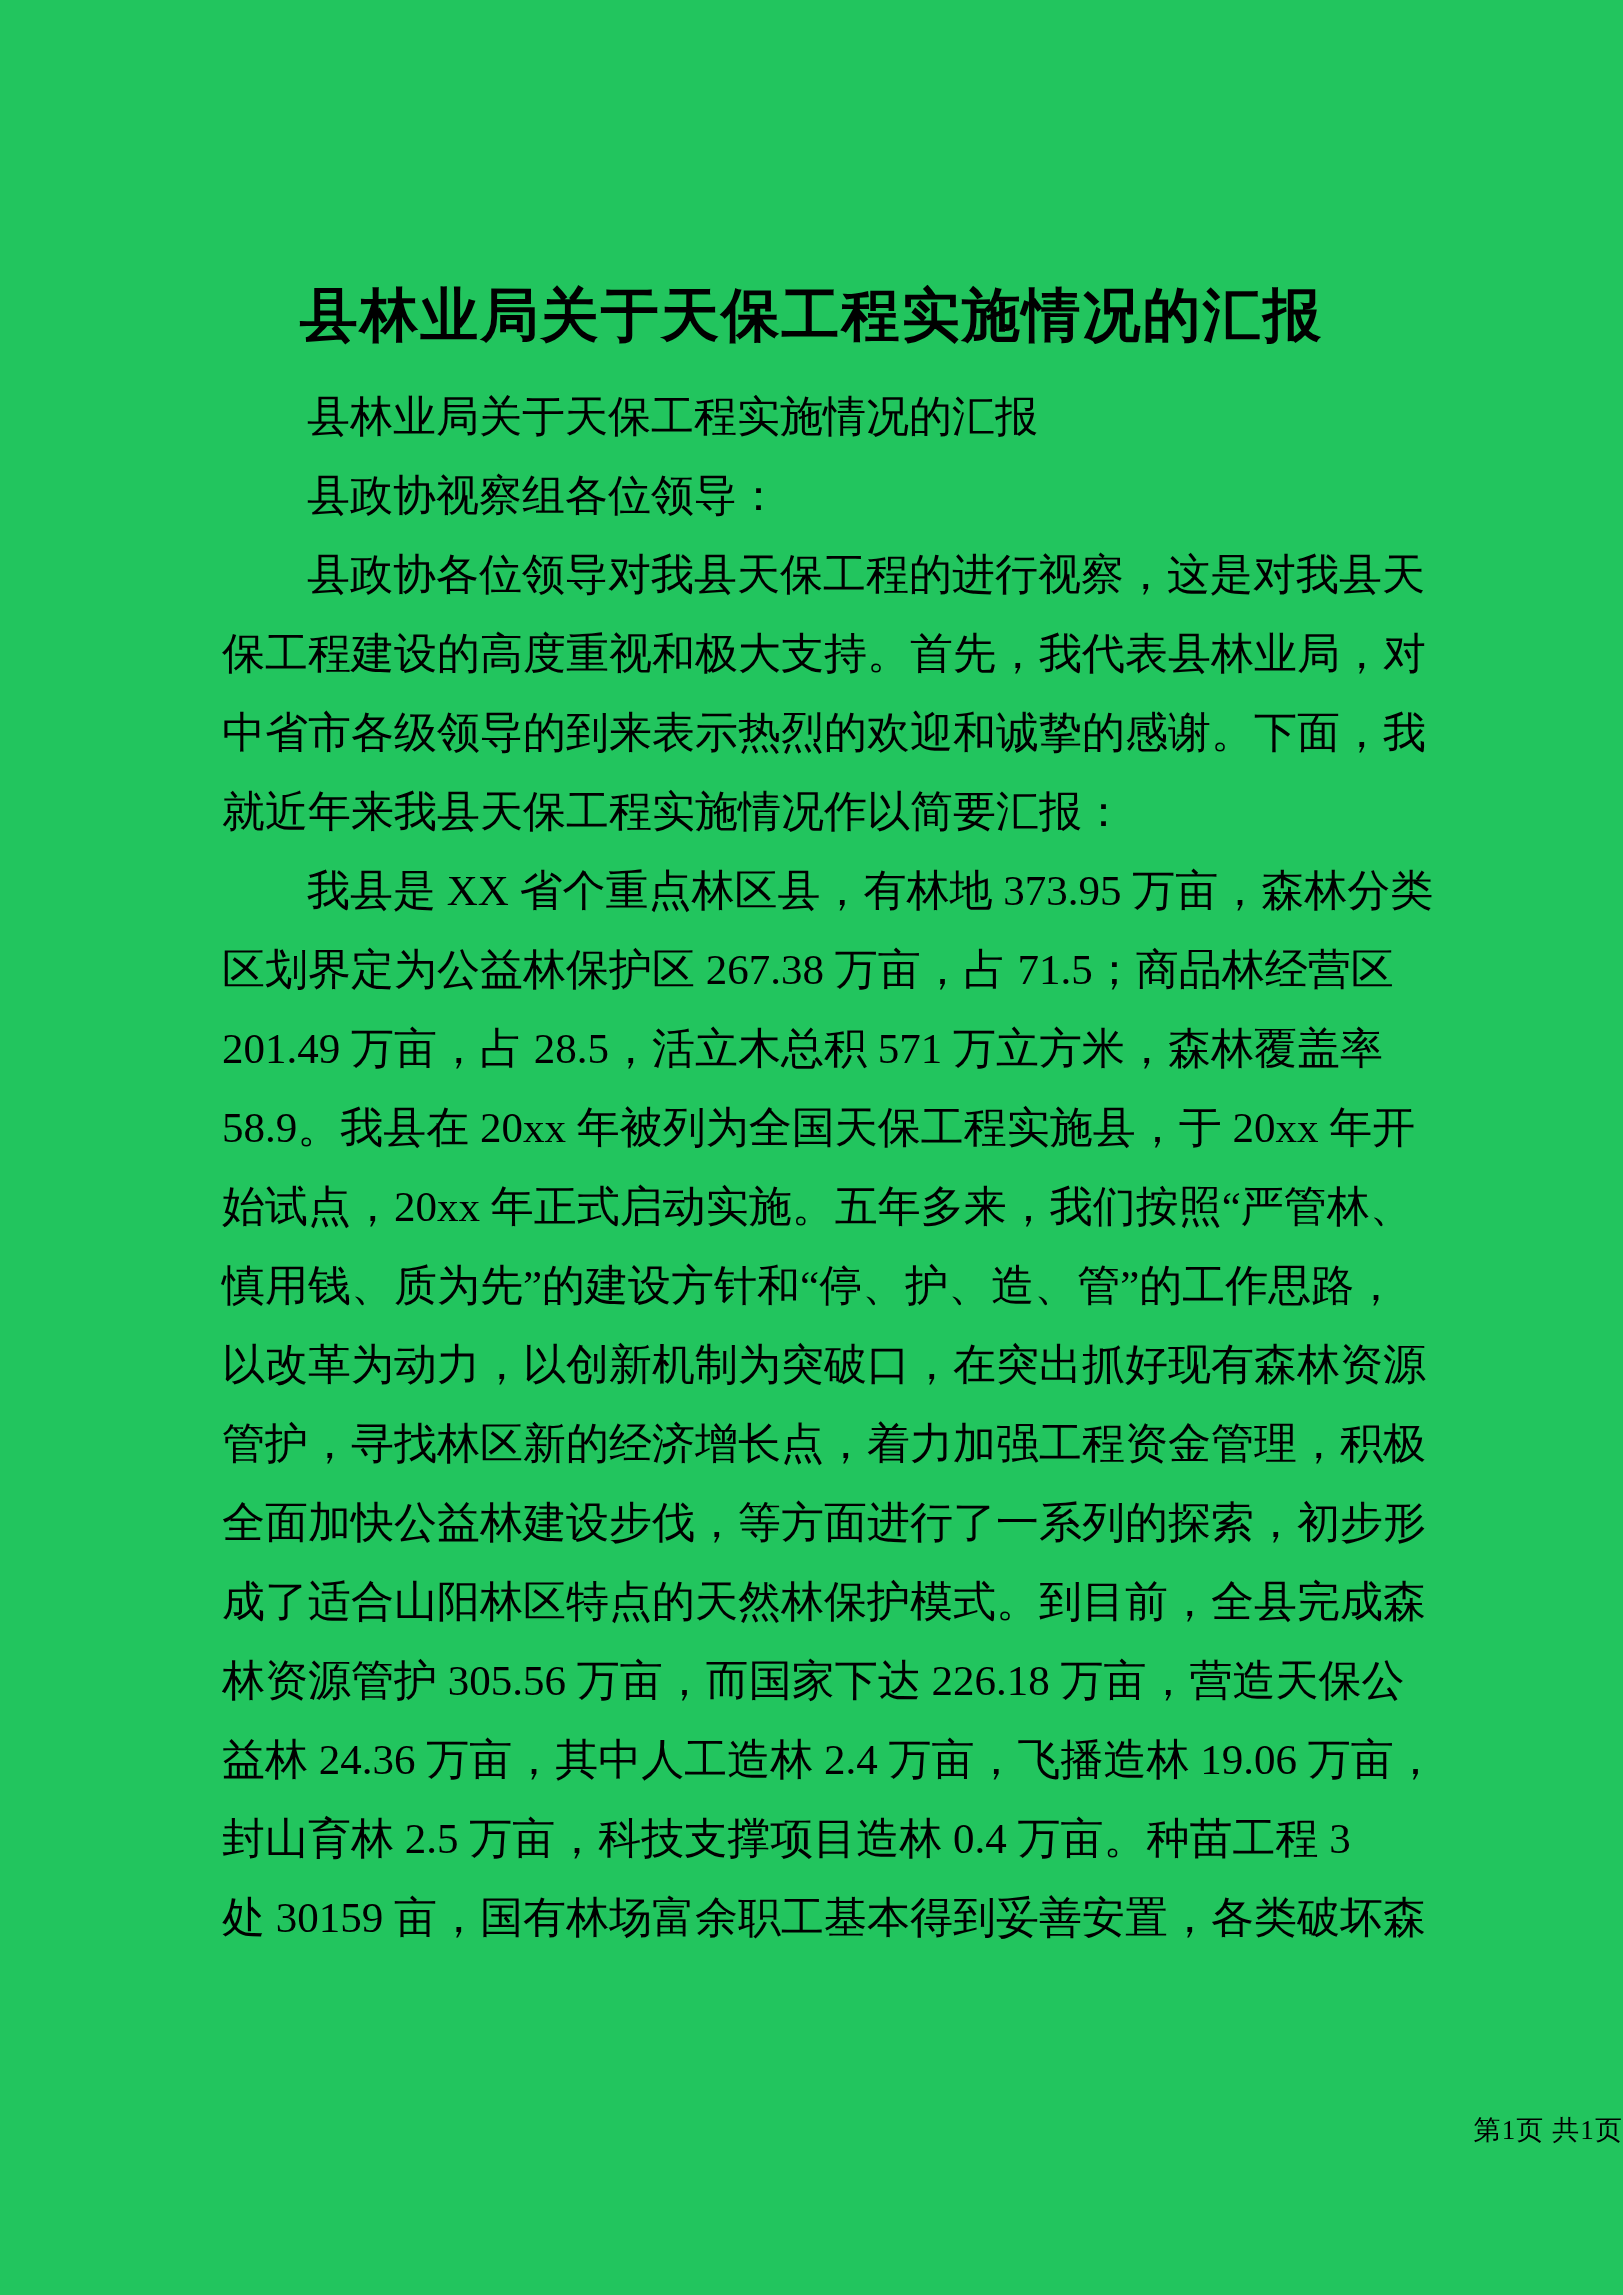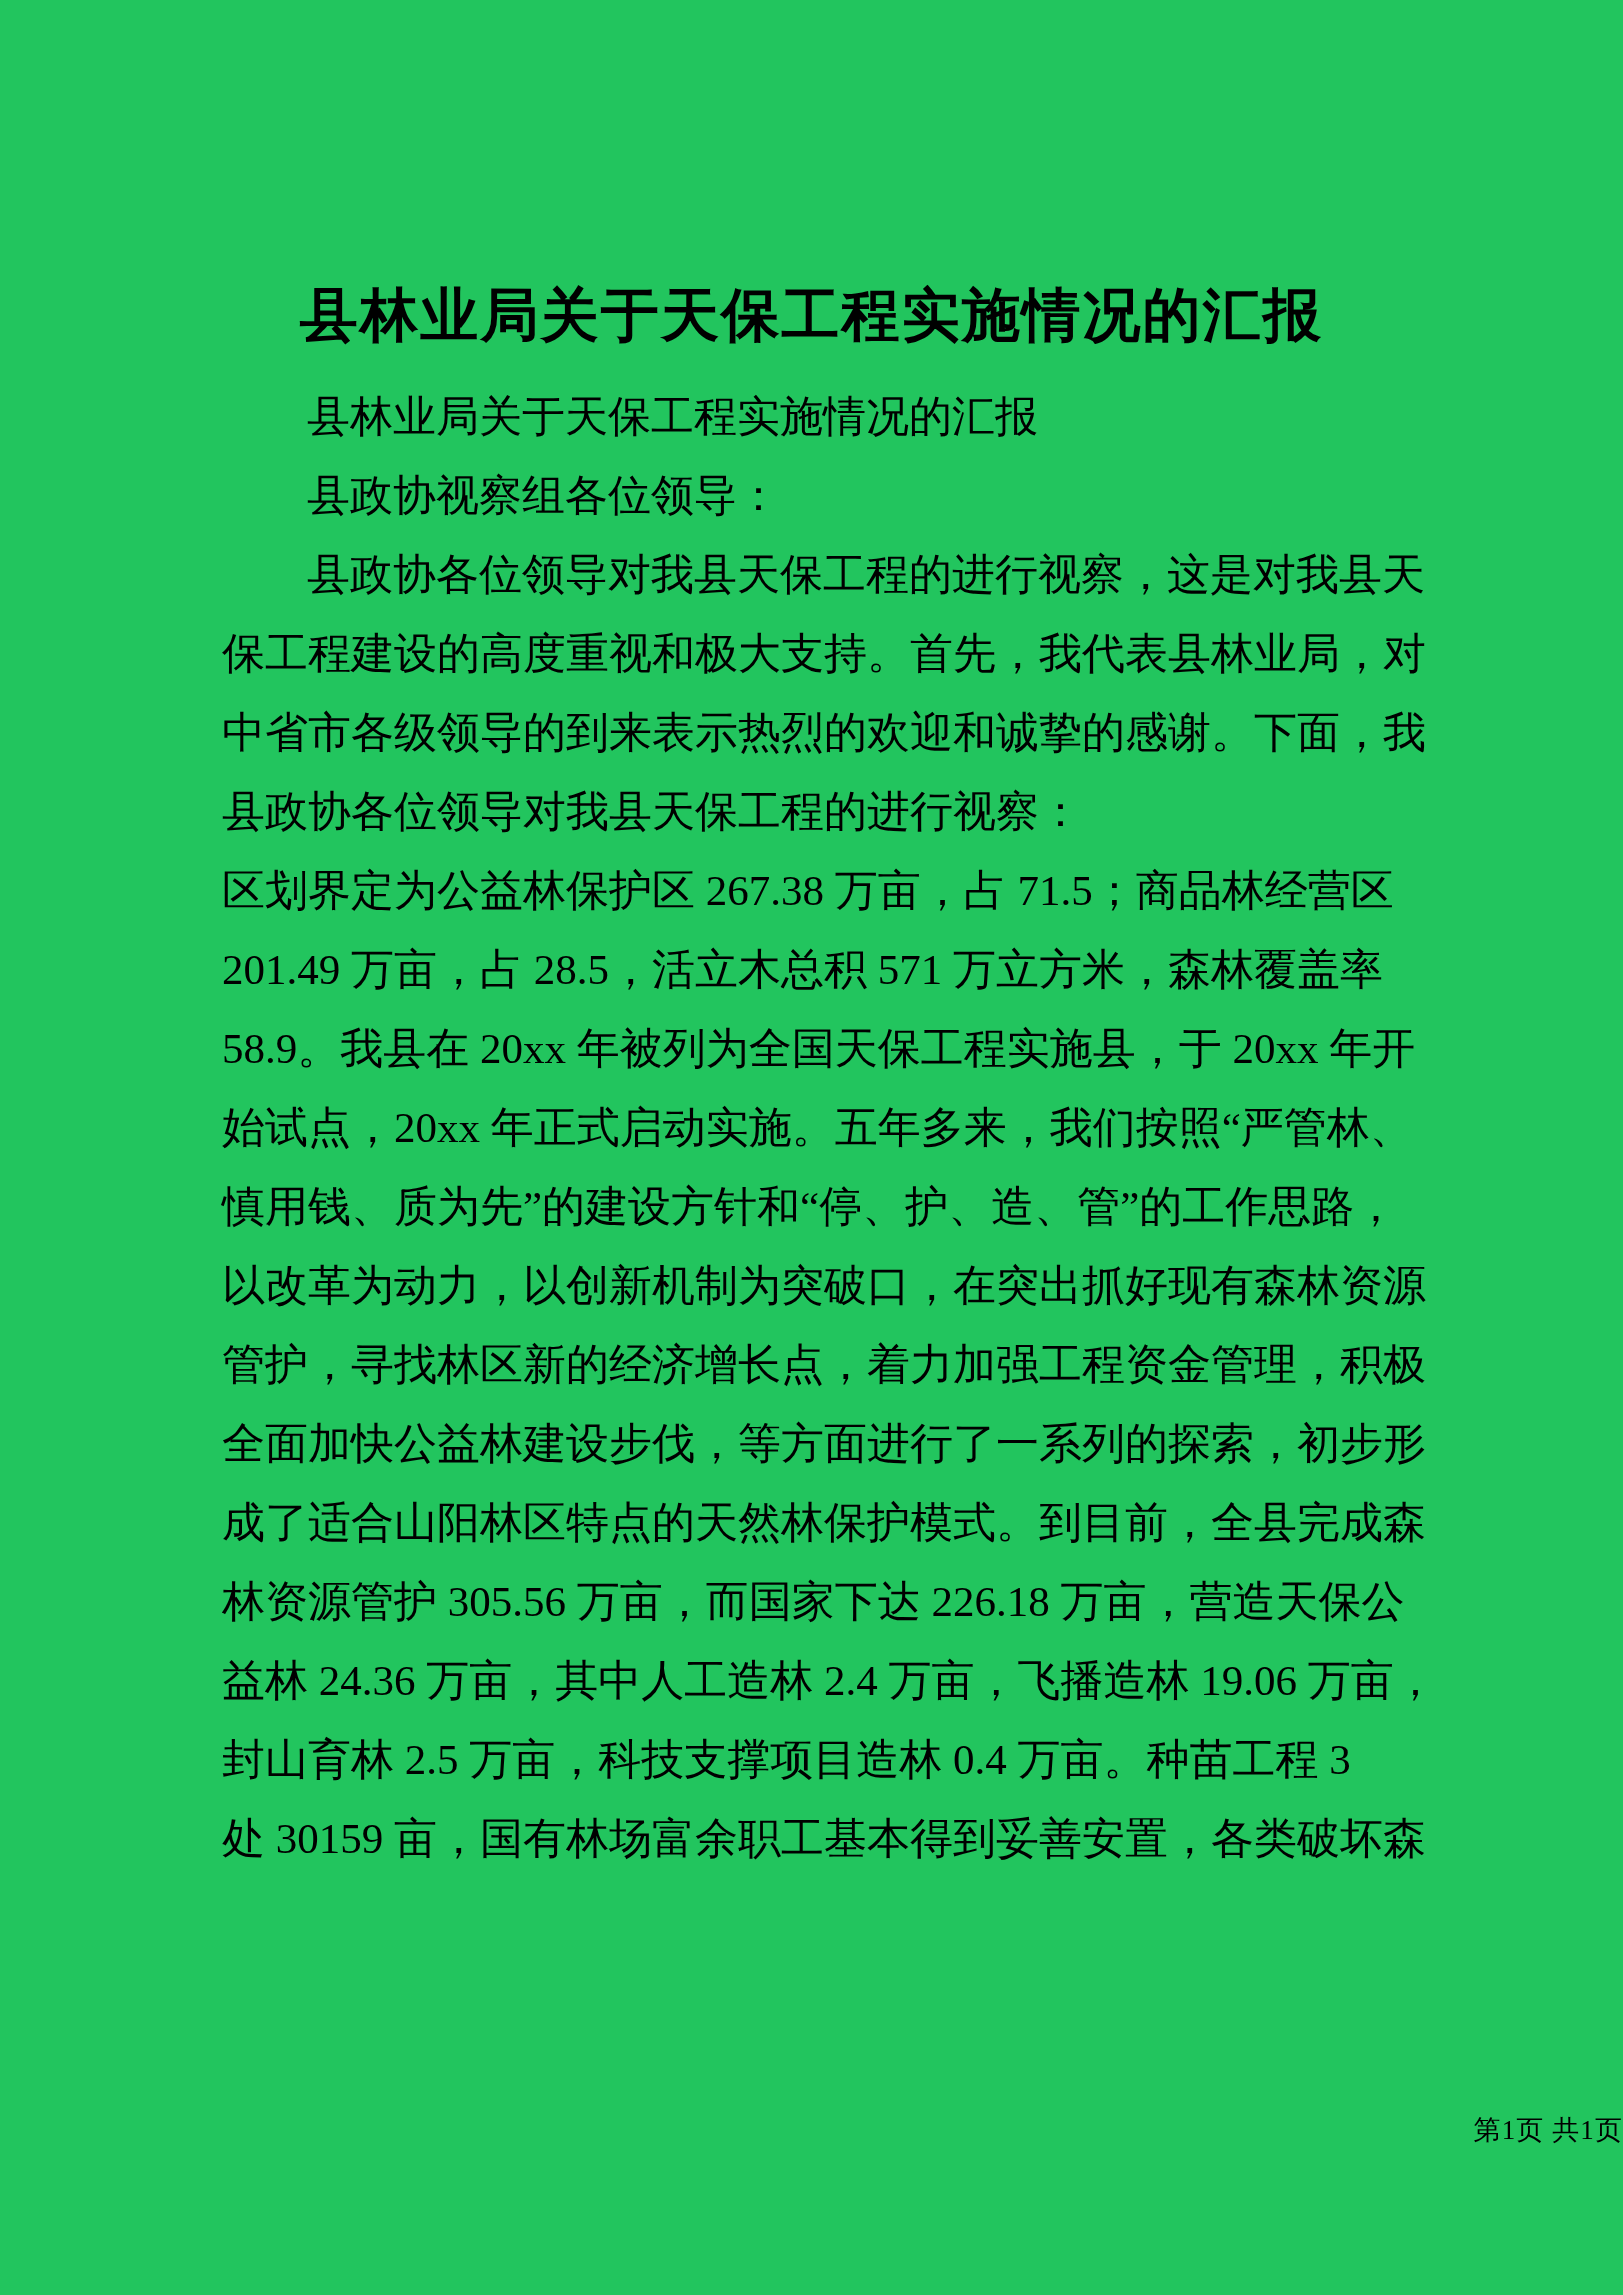--- a/index.html
+++ b/index.html
@@ -60,21 +60,22 @@
 
 <div class="page">
   <div class="doc-title">县林业局关于天保工程实施情况的汇报</div>
 
   <div class="doc-body">
       <div class="line indent">县林业局关于天保工程实施情况的汇报</div>
       <div class="line indent">县政协视察组各位领导：</div>
       <div class="line indent">县政协各位领导对我县天保工程的进行视察，这是对我县天</div>
       <div class="line">保工程建设的高度重视和极大支持。首先，我代表县林业局，对</div>
       <div class="line">中省市各级领导的到来表示热烈的欢迎和诚挚的感谢。下面，我</div>
-      <div class="line">县政协各位领导对我县天保工程的进行视察：</div>
+      <div class="line">就近年来我县天保工程实施情况作以简要汇报：</div>
+      <div class="line indent">我县是 XX 省个重点林区县，有林地 373.95 万亩，森林分类</div>
       <div class="line">区划界定为公益林保护区 267.38 万亩，占 71.5；商品林经营区</div>
       <div class="line">201.49 万亩，占 28.5，活立木总积 571 万立方米，森林覆盖率</div>
       <div class="line">58.9。我县在 20xx 年被列为全国天保工程实施县，于 20xx 年开</div>
       <div class="line">始试点，20xx 年正式启动实施。五年多来，我们按照“严管林、</div>
       <div class="line">慎用钱、质为先”的建设方针和“停、护、造、管”的工作思路，</div>
       <div class="line">以改革为动力，以创新机制为突破口，在突出抓好现有森林资源</div>
       <div class="line">管护，寻找林区新的经济增长点，着力加强工程资金管理，积极</div>
       <div class="line">全面加快公益林建设步伐，等方面进行了一系列的探索，初步形</div>
       <div class="line">成了适合山阳林区特点的天然林保护模式。到目前，全县完成森</div>
       <div class="line">林资源管护 305.56 万亩，而国家下达 226.18 万亩，营造天保公</div>

